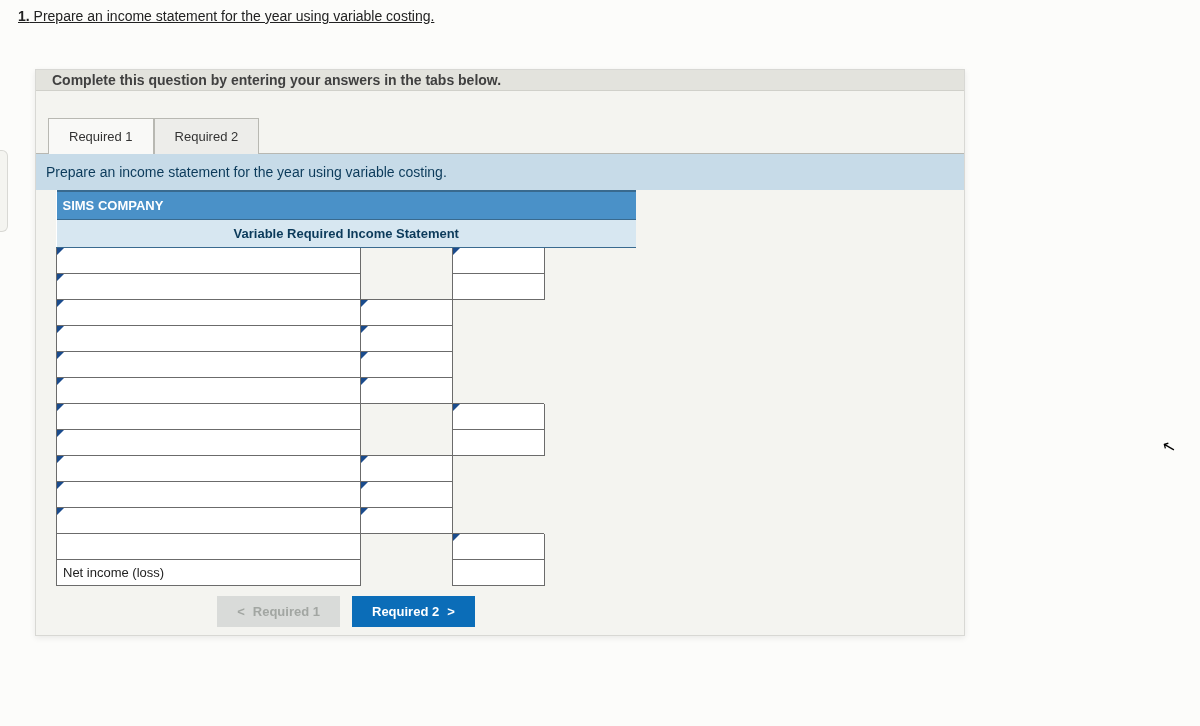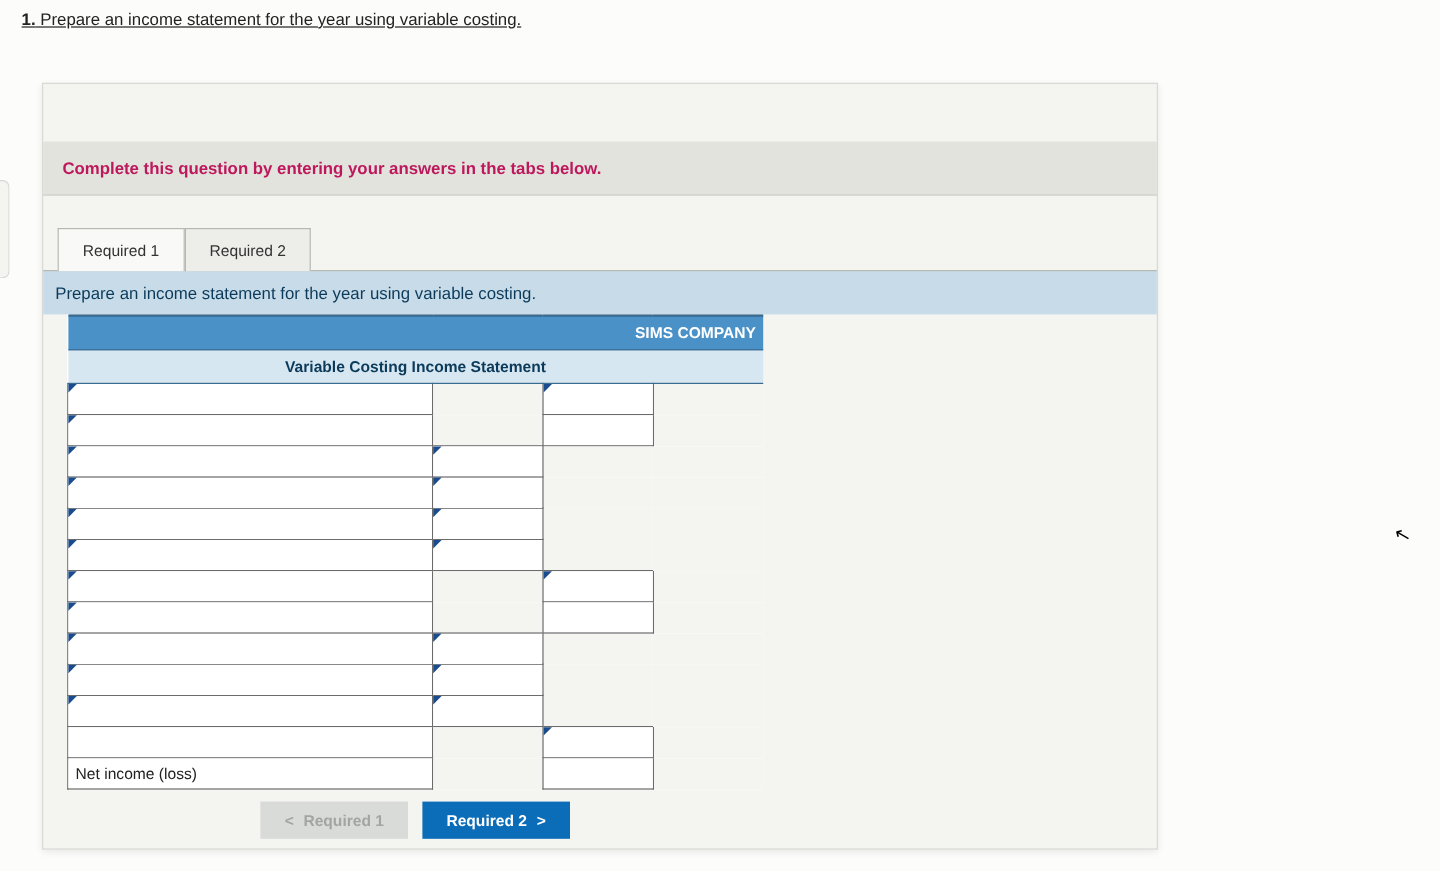--- a/index.html
+++ b/index.html
@@ -22,25 +22,24 @@
 .panel {
   margin: 30px 20px 0 35px;
   background: #f4f4f0;
   border: 1px solid #d8d8d4;
   box-shadow: 0 2px 6px rgba(0,0,0,0.08);
   width: 930px;
 }
 .panel-header {
   background: #e3e3dd;
   border-bottom: 1px solid #d0d0ca;
-  padding: 14px 16px;
-  font-weight: bold;
-  font-size: 14px;
-  color: #be185d;
-  margin-top: 48px;
+  padding: 2px 16px;
+  font-weight: bold;
+  font-size: 14px;
+  color: #404040;
 }
 .tabs-row {
   display: flex;
   padding: 26px 0 0 12px;
 }
 .tab {
   border: 1px solid #b8b8b2;
   border-bottom: none;
   padding: 10px 20px;
   font-size: 13px;
@@ -70,21 +69,21 @@
 .worksheet {
   border-collapse: collapse;
   width: 580px;
   margin-left: 20px;
   background: #fff;
 }
 .worksheet th.title1 {
   background: #4a91c8;
   color: #fff;
   font-weight: bold;
-  text-align: right;
+  text-align: left;
   font-size: 13px;
   padding: 6px;
   border-top: 2px solid #396a8f;
   border-bottom: 1px solid #396a8f;
 }
 .worksheet th.title2 {
   background: #d7e7f1;
   color: #0b3a5a;
   font-weight: bold;
   text-align: center;
@@ -175,21 +174,21 @@
 
   <div class="subprompt">Prepare an income statement for the year using variable costing.</div>
 
   <div class="worksheet-wrap">
     <table class="worksheet">
       <tbody>
           <tr>
             <th class="title1" colspan="4">SIMS COMPANY</th>
           </tr>
       <tr>
-            <th class="title2" colspan="4">Variable Costing Income Statement</th>
+            <th class="title2" colspan="4">Variable Required Income Statement</th>
           </tr>
 
       <tr>
         <td class="label-col dd-ind"></td>
         <td class="val-col ghost"></td>
         <td class="val-col dd-ind"></td>
         <td class="val-col ghost"></td>
       </tr>
       <tr>
         <td class="label-col dd-ind"></td>

